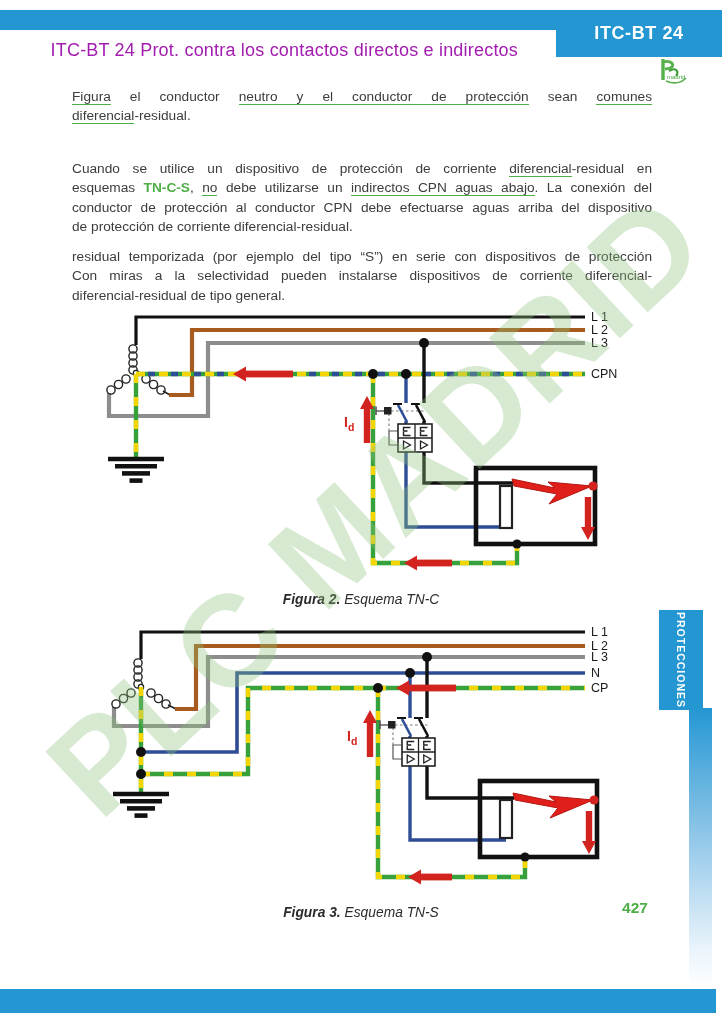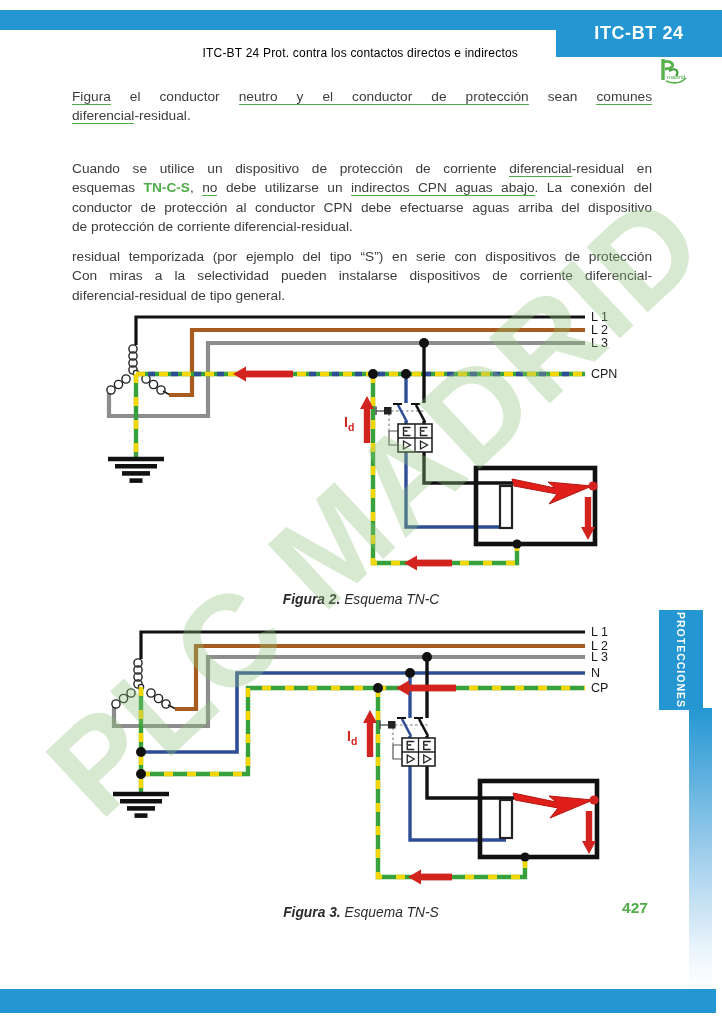--- a/index.html
+++ b/index.html
@@ -2,21 +2,21 @@
 <html><head>
 <meta charset="utf-8">
 <style>
   html,body{margin:0;padding:0;background:#e8e8e8;}
   .page{position:relative;width:722px;height:1024px;background:#fff;overflow:hidden;
         font-family:"Liberation Sans",sans-serif;margin:0 auto;}
   .topbar{position:absolute;left:0;top:10px;width:722px;height:20px;background:#2497d3;}
   .badge{position:absolute;left:556px;top:10px;width:166px;height:47px;background:#2497d3;
          color:#fff;font-weight:bold;font-size:18px;display:flex;align-items:center;
          justify-content:center;letter-spacing:.6px;}
-  .header-title{position:absolute;top:46px;right:204px;font-size:12px;color:#000000;
+  .header-title{position:absolute;top:40px;right:204px;font-size:18px;color:#a21caf;
          letter-spacing:.2px;white-space:nowrap;}
   .logo{position:absolute;left:648px;top:56px;}
   .paras{position:absolute;left:72px;top:0;width:580px;}
   .para{position:absolute;left:0;width:100%;}
   .line{display:block;text-align:justify;text-align-last:justify;line-height:19.4px;
         font-size:13.7px;color:#3c3c3c;white-space:normal;}
   .line.last{text-align-last:left;}
   .u{border-bottom:1.6px solid #4fae48;}
   .g{color:#4fae48;font-weight:bold;}
   .figsvg{position:absolute;left:0;}

